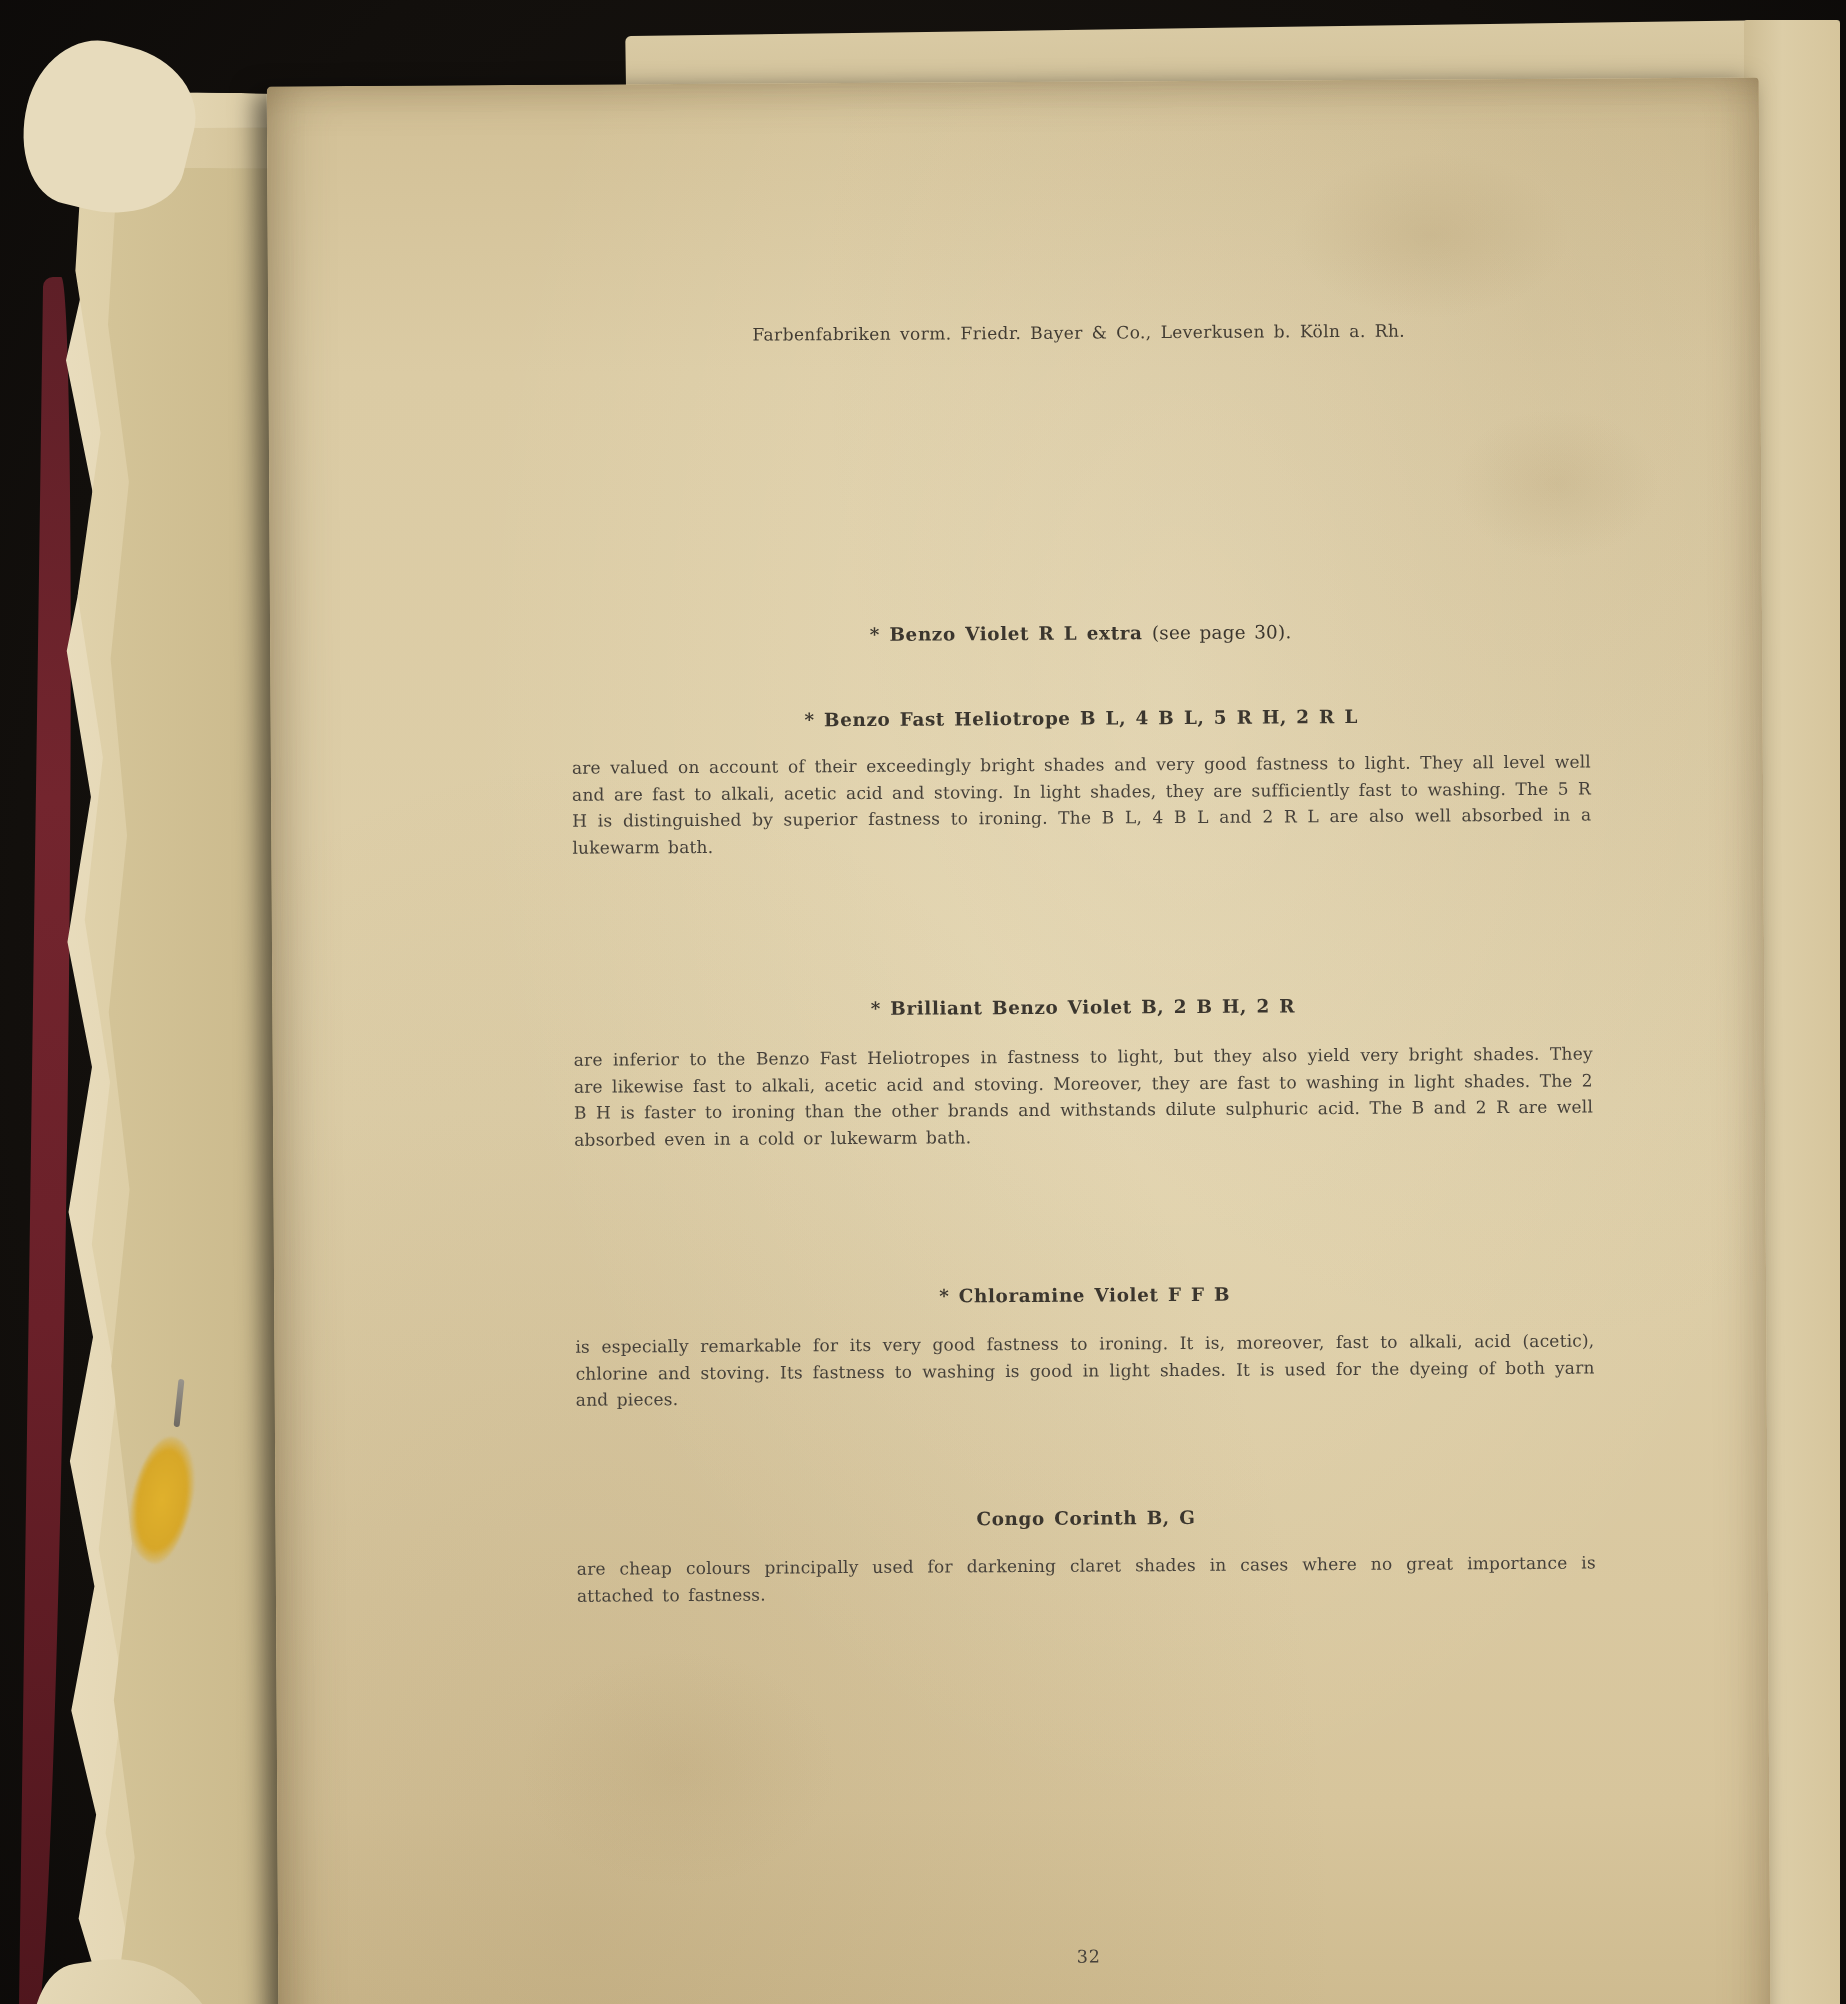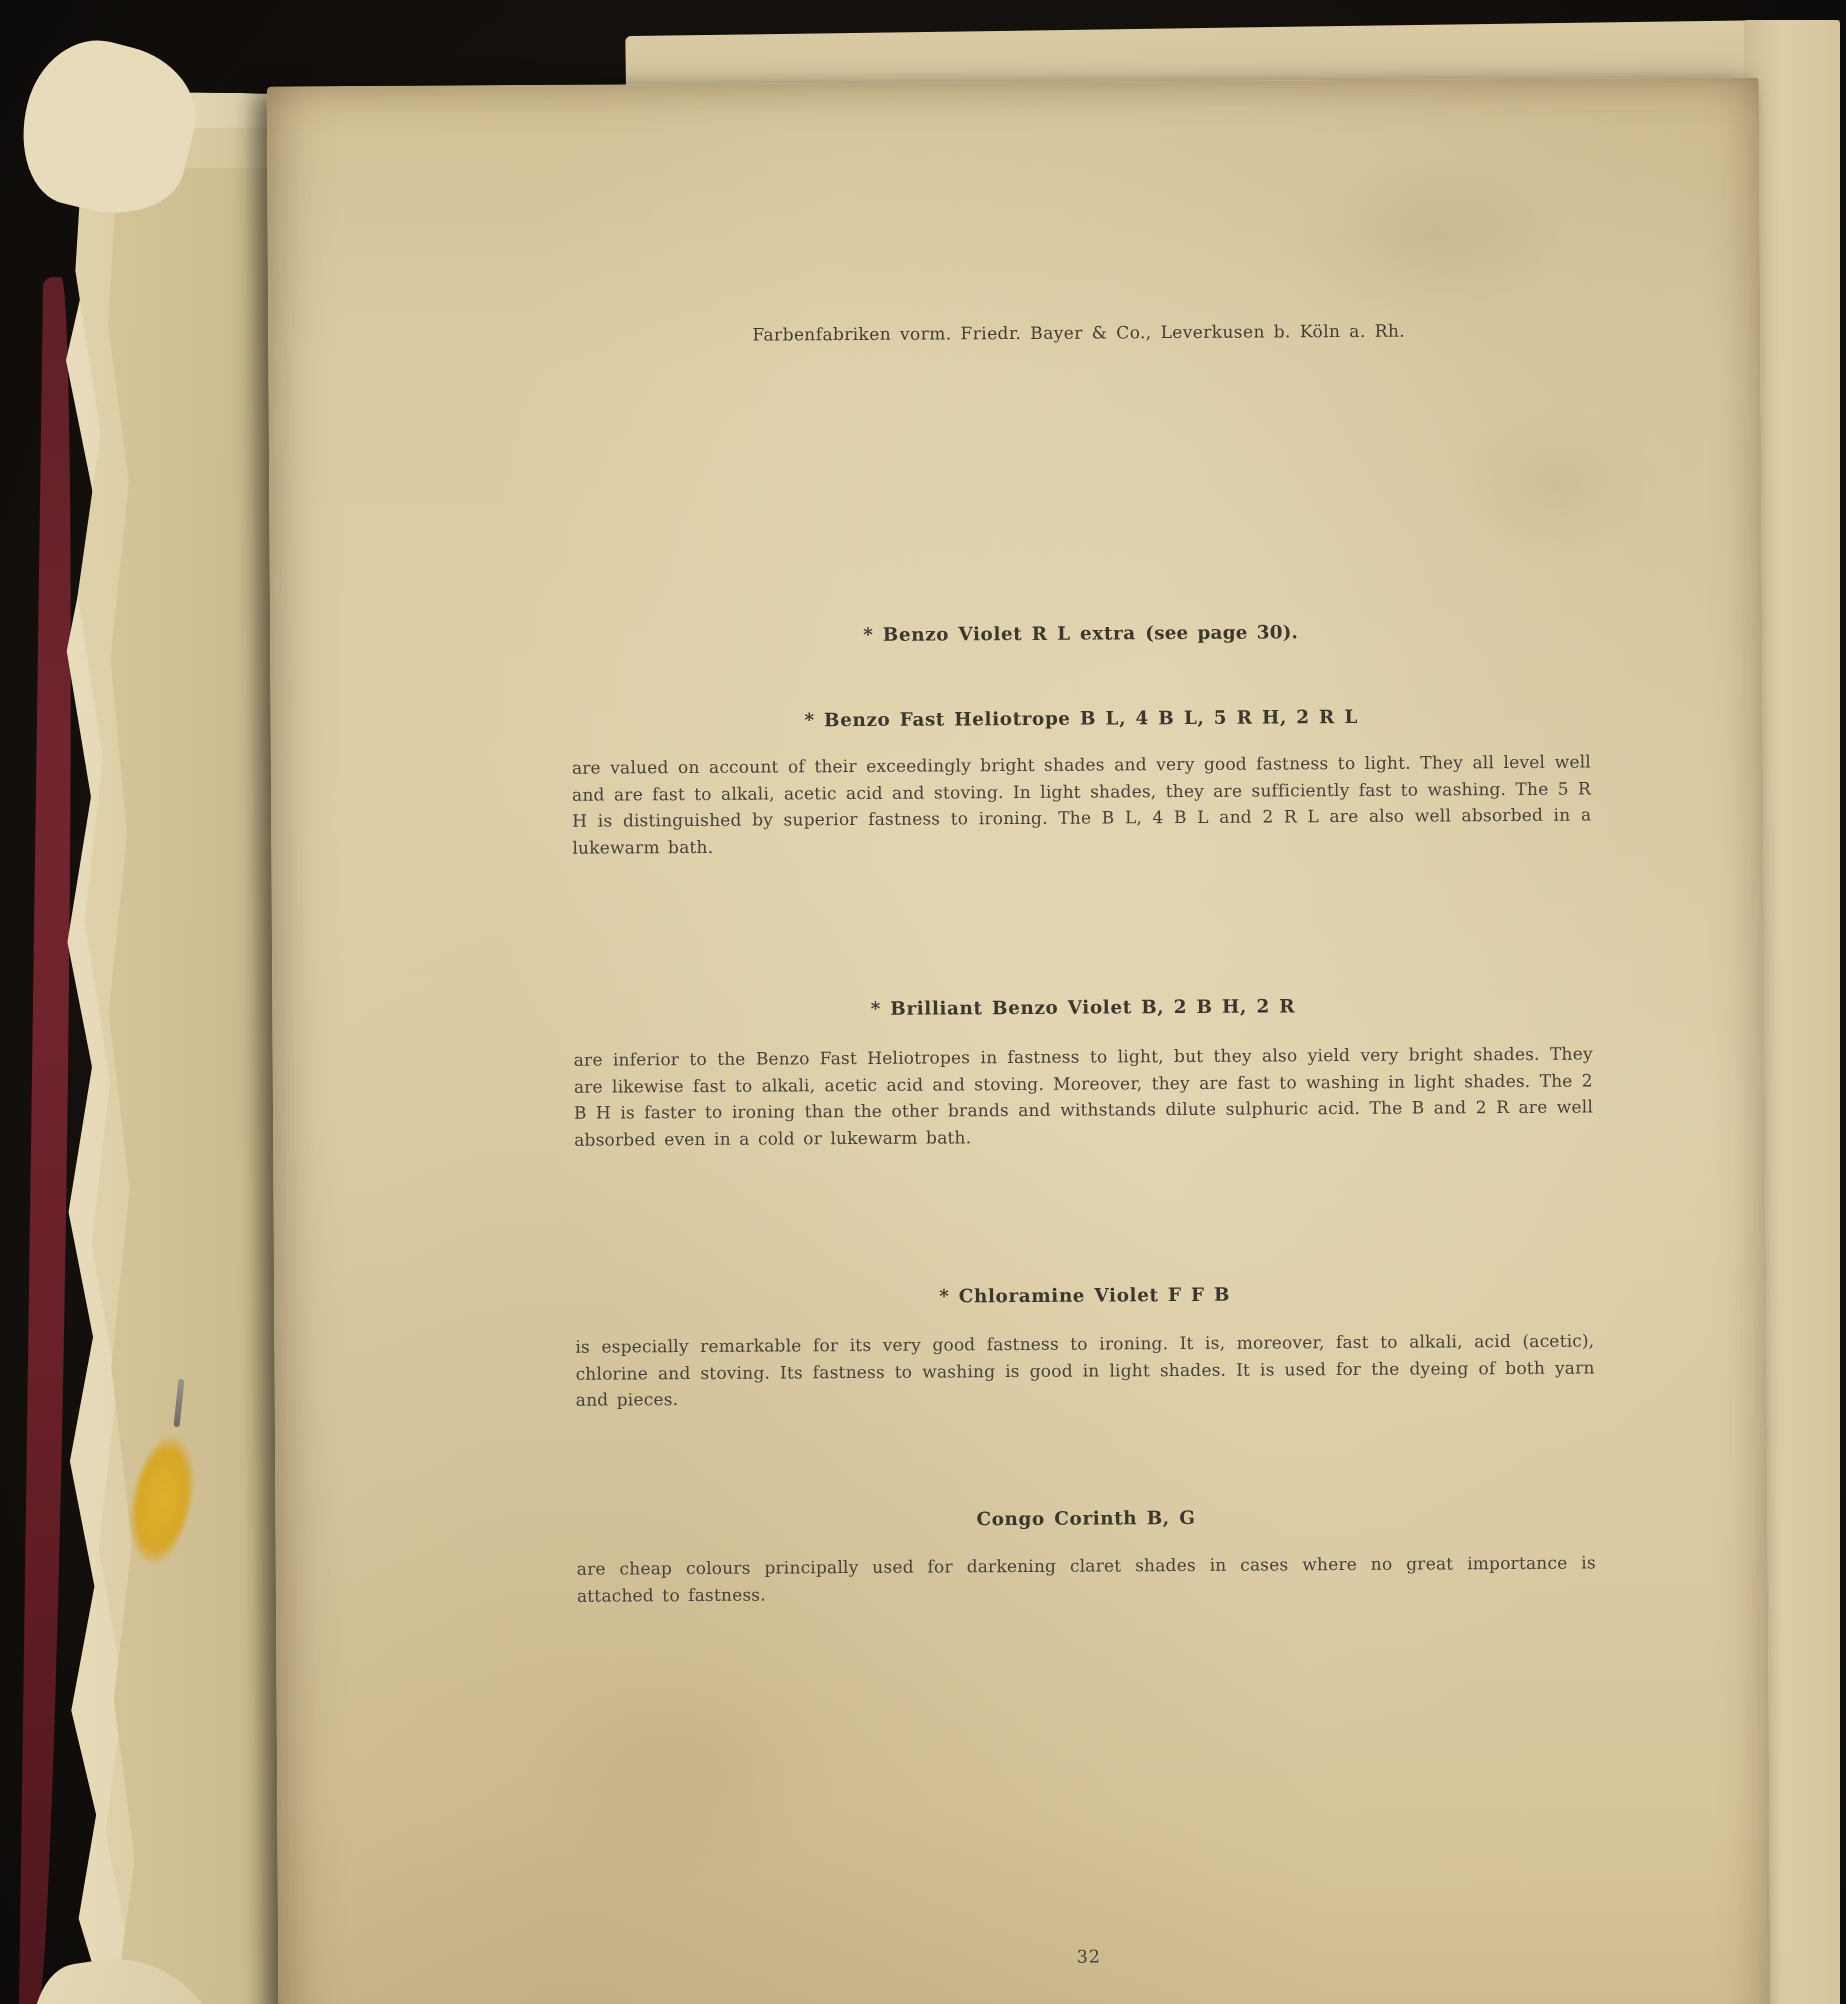--- a/index.html
+++ b/index.html
@@ -111,21 +111,21 @@
   .running-head{
     position:absolute;top:241px;left:0;width:100%;
     font-size:17px;letter-spacing:0.4px;word-spacing:3.2px;
     text-align:center;white-space:nowrap;color:#423c33;
   }
   .sec-head{
     position:absolute;left:0;width:100%;text-align:center;
     font-size:18.4px;font-weight:700;letter-spacing:0.6px;word-spacing:2.4px;
     color:#3b362e;white-space:nowrap;
   }
-  .sec-head .plain{font-weight:700;letter-spacing:0.2px;}
+  .sec-head .plain{font-weight:400;letter-spacing:0.2px;}
   .sec-body{
     position:absolute;left:0;width:100%;
     font-size:17px;line-height:26.5px;letter-spacing:0.2px;word-spacing:2.8px;
     text-align:justify;color:#46413a;
   }
   .h1{top:541px;} 
   .h2{top:626px;}  .b2{top:670px;}
   .h3{top:915px;}  .b3{top:962px;}
   .h4{top:1203px;}  .b4{top:1249px;}
   .h5{top:1426px;}  .b5{top:1471px;}

